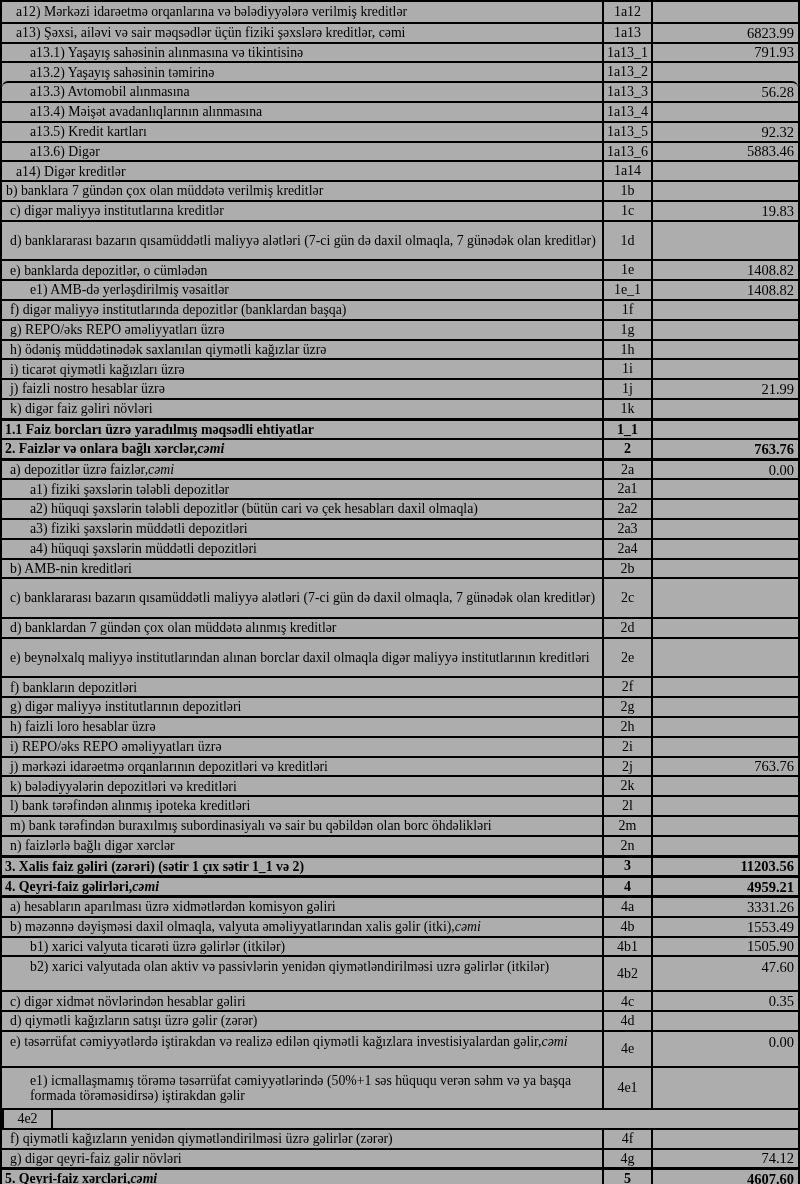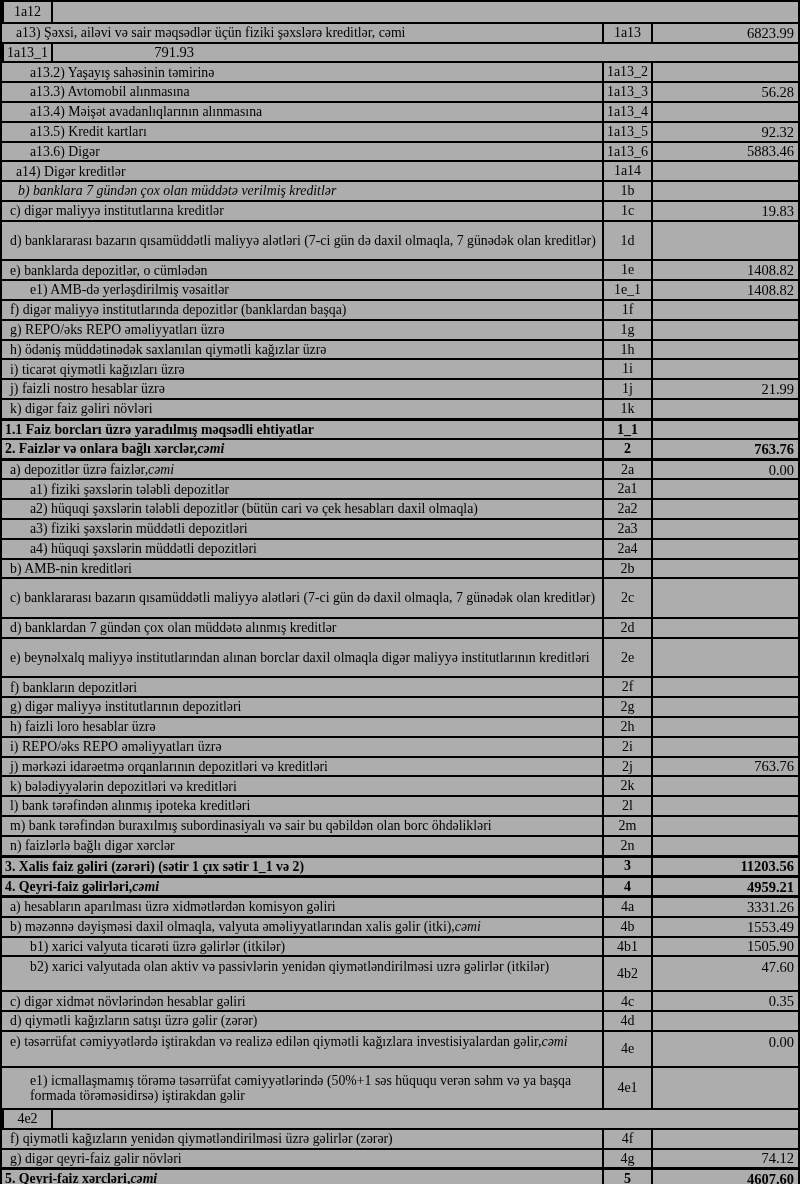--- a/index.html
+++ b/index.html
@@ -62,48 +62,56 @@
     align-items: flex-start;
     padding-top: 2px;
   }
   .label-italic { font-style: italic; }
 </style>
 </head>
 <body>
 
 <div class="report-table" id="table-root">
   <div class="row" style="min-height: 19.8px;">
+    <div class="cell label" style="padding-left: 14px;">
+        <span class="label-text">a12) Mərkəzi  idarəetmə orqanlarına və bələdiyyələrə verilmiş kreditlər</span>
+        <span class="label-italic"></span>
+      </div>
     <div class="cell code">1a12</div>
     <div class="cell value"></div>
   </div>
 
   <div class="row" style="min-height: 19.8px;">
     <div class="cell label" style="padding-left: 14px;">
         <span class="label-text">a13) Şəxsi, ailəvi və sair məqsədlər üçün fiziki şəxslərə kreditlər, cəmi</span>
         <span class="label-italic"></span>
       </div>
     <div class="cell code">1a13</div>
     <div class="cell value">6823.99</div>
   </div>
 
   <div class="row" style="min-height: 19.8px;">
+    <div class="cell label" style="padding-left: 28px;">
+        <span class="label-text">a13.1) Yaşayış sahəsinin alınmasına və tikintisinə</span>
+        <span class="label-italic"></span>
+      </div>
     <div class="cell code">1a13_1</div>
     <div class="cell value">791.93</div>
   </div>
 
   <div class="row" style="min-height: 19.8px;">
     <div class="cell label" style="padding-left: 28px;">
         <span class="label-text">a13.2) Yaşayış sahəsinin təmirinə</span>
         <span class="label-italic"></span>
       </div>
     <div class="cell code">1a13_2</div>
     <div class="cell value"></div>
   </div>
 
-  <div class="row" style="min-height: 19.8px;">
+  <div class="row" style="min-height: 19.8px; border-radius: 6px;">
     <div class="cell label" style="padding-left: 28px;">
         <span class="label-text">a13.3) Avtomobil alınmasına</span>
         <span class="label-italic"></span>
       </div>
     <div class="cell code">1a13_3</div>
     <div class="cell value">56.28</div>
   </div>
 
   <div class="row" style="min-height: 19.8px;">
     <div class="cell label" style="padding-left: 28px;">
@@ -135,21 +143,21 @@
   <div class="row" style="min-height: 19.8px;">
     <div class="cell label" style="padding-left: 14px;">
         <span class="label-text">a14) Digər kreditlər</span>
         <span class="label-italic"></span>
       </div>
     <div class="cell code">1a14</div>
     <div class="cell value"></div>
   </div>
 
   <div class="row" style="min-height: 19.8px;">
-    <div class="cell label" style="padding-left: 16px; font-style: italic;">
+    <div class="cell label" style="padding-left: 4px;">
         <span class="label-text">b) banklara 7 gündən çox olan müddətə verilmiş kreditlər</span>
         <span class="label-italic"></span>
       </div>
     <div class="cell code">1b</div>
     <div class="cell value"></div>
   </div>
 
   <div class="row" style="min-height: 19.8px;">
     <div class="cell label" style="padding-left: 8px;">
         <span class="label-text">c) digər maliyyə institutlarına kreditlər</span>

